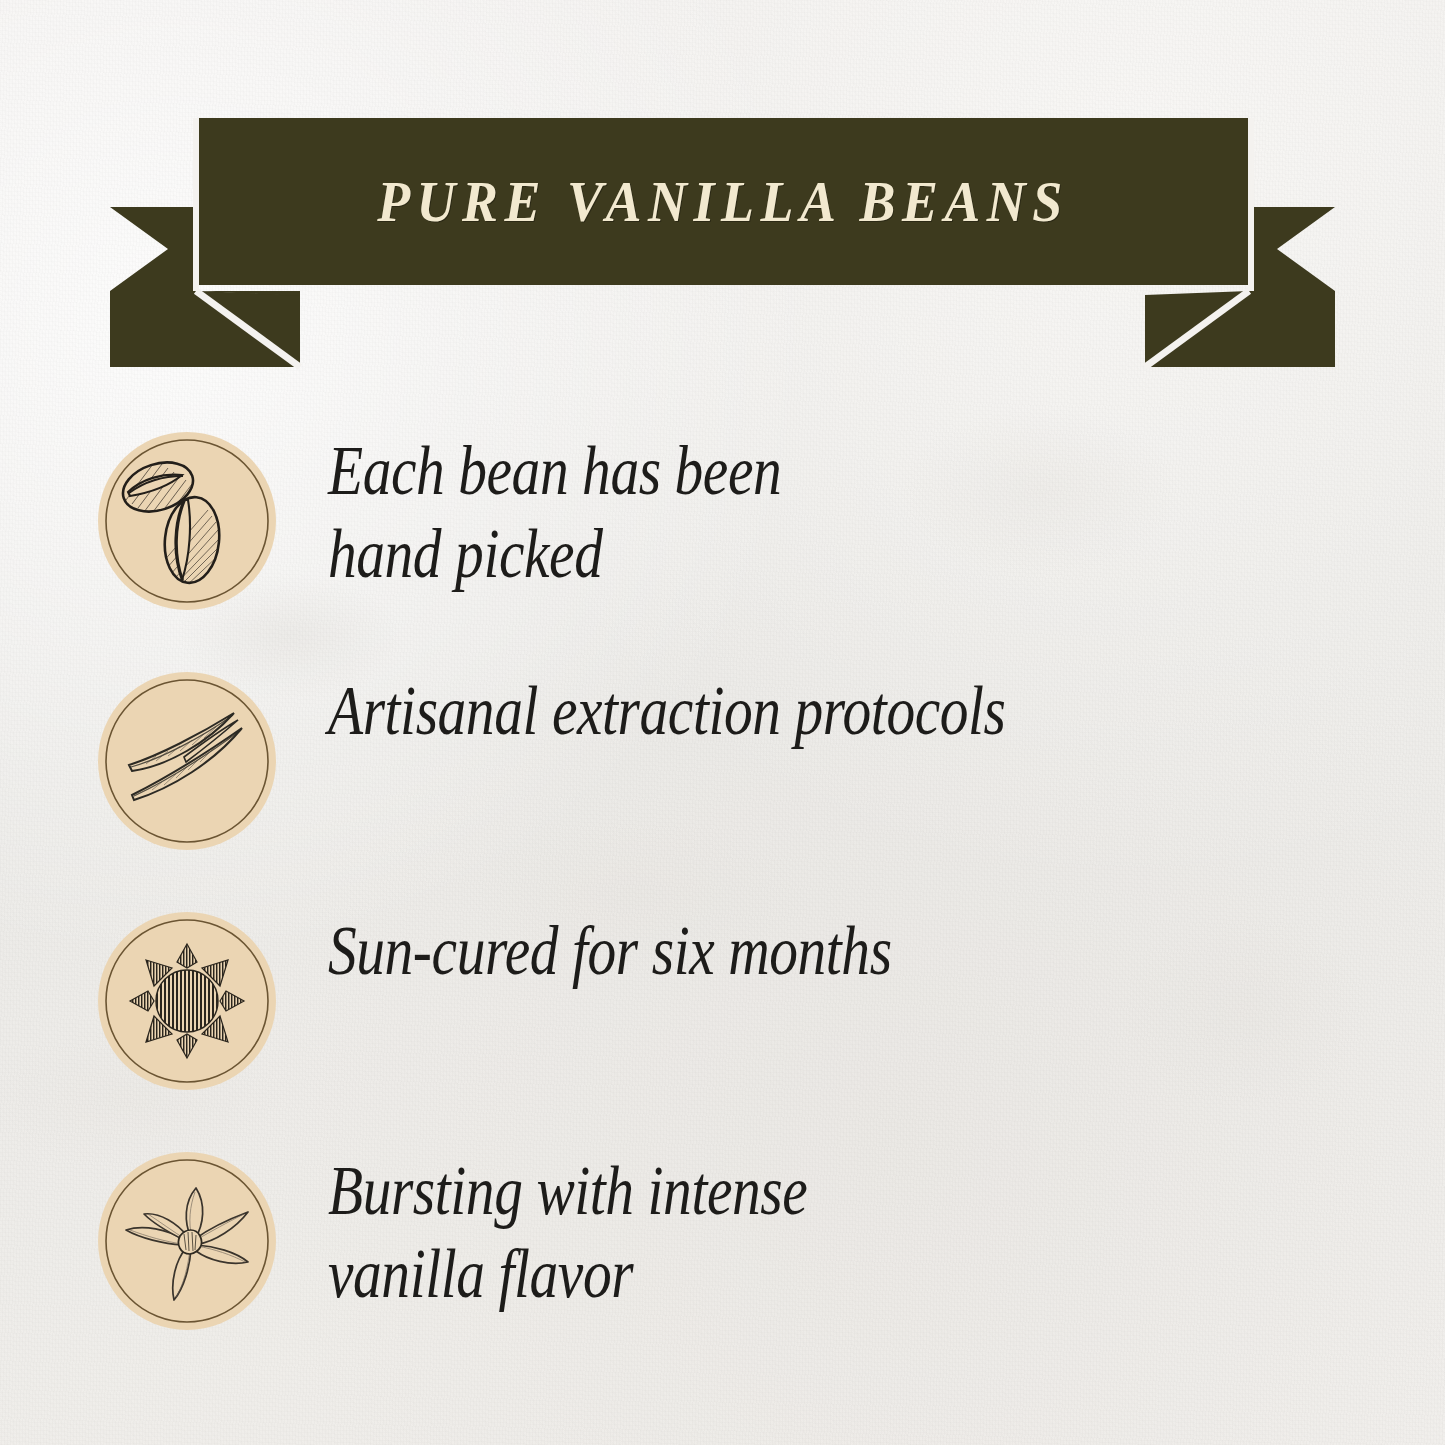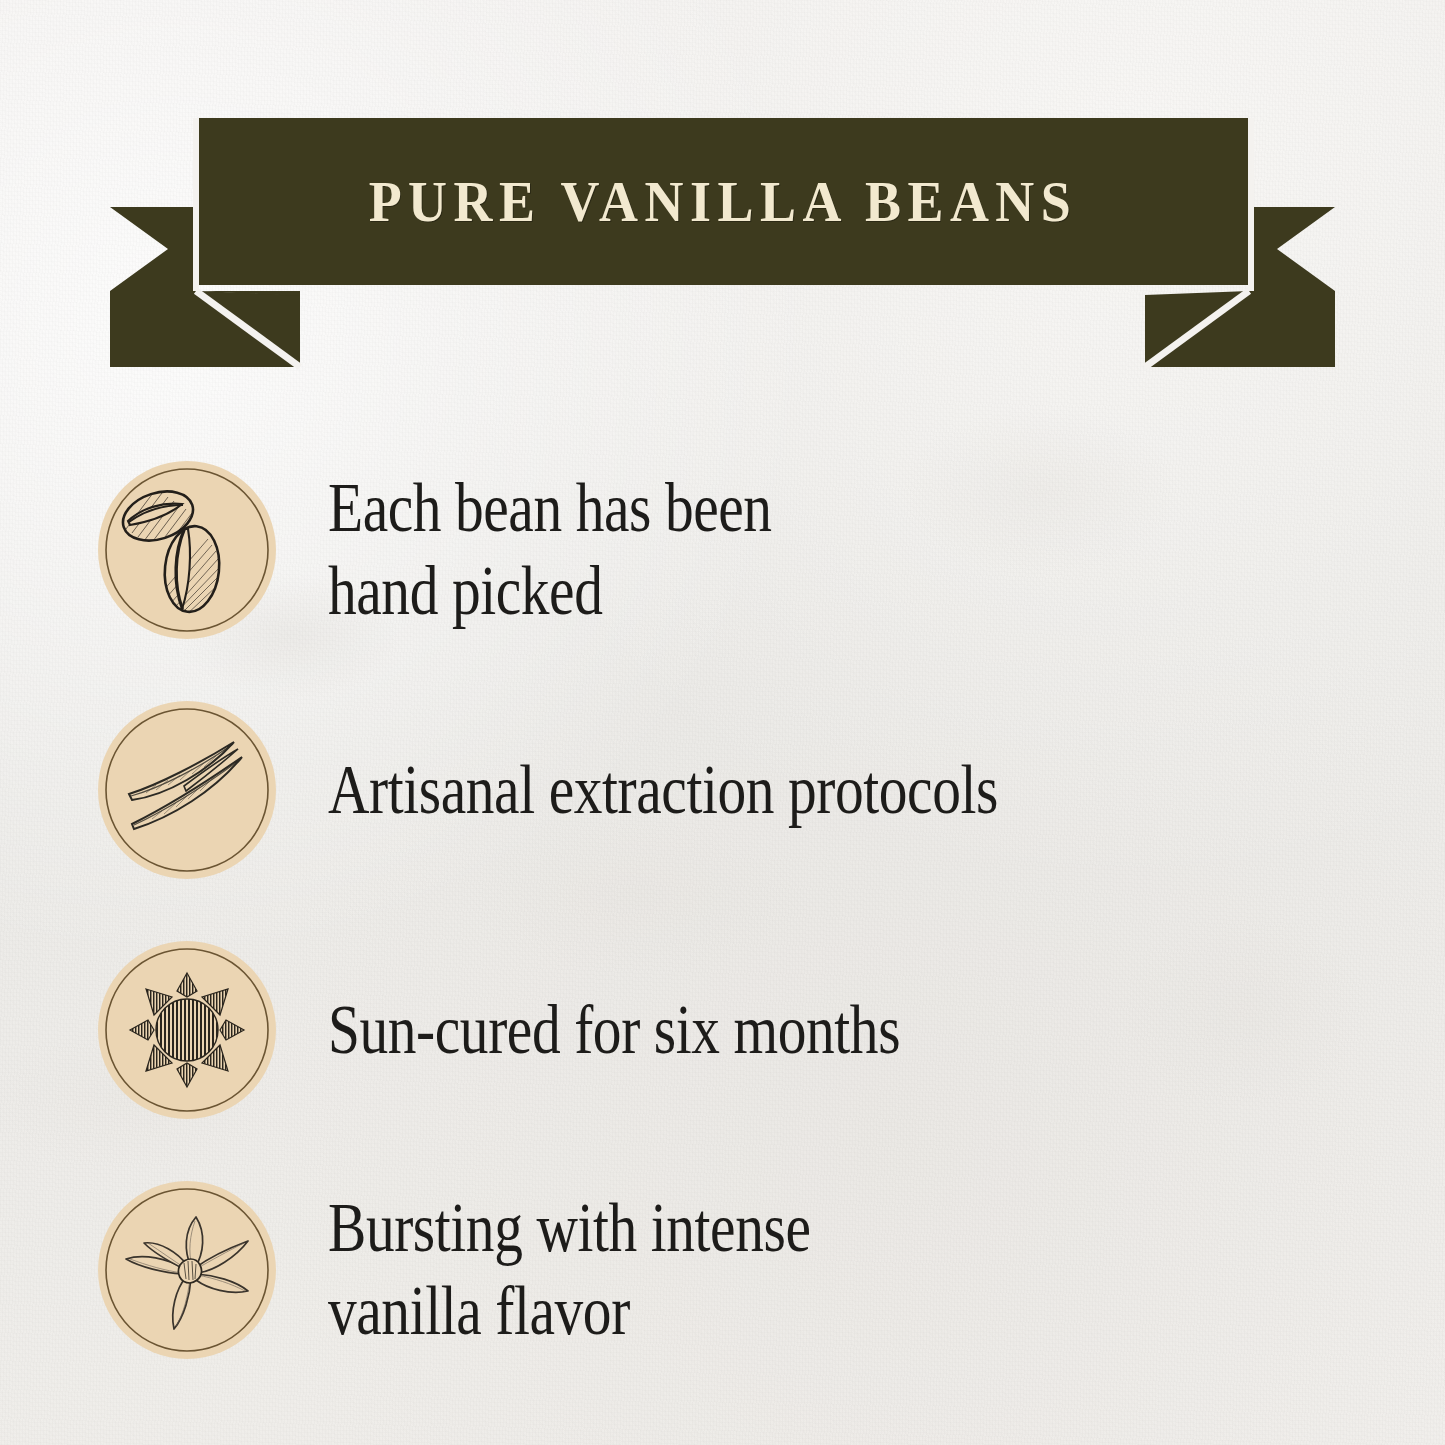--- a/index.html
+++ b/index.html
@@ -14,20 +14,21 @@
     font-family: "Liberation Serif", "DejaVu Serif", serif;
     background: #efedea;
   }
 
   #page {
     position: relative;
     width: 1445px;
     height: 1445px;
     background-color: #737373;
     overflow: hidden;
+    font-style: italic;
   }
 
   
   .paper-texture {
     position: absolute;
     inset: 0;
     pointer-events: none;
   }
   .paper-a {
     background-image:
@@ -88,21 +89,21 @@
   #features {
     position: absolute;
     left: 0;
     top: 430px;
     width: 1445px;
   }
   .feature-row {
     position: relative;
     height: 240px;
     display: flex;
-    align-items: center;
+    align-items: flex-start;
   }
   .icon-badge {
     position: relative;
     flex: 0 0 auto;
     width: 182px;
     height: 182px;
     margin-left: 96px;
   }
   .icon-badge svg { display: block; }
 

